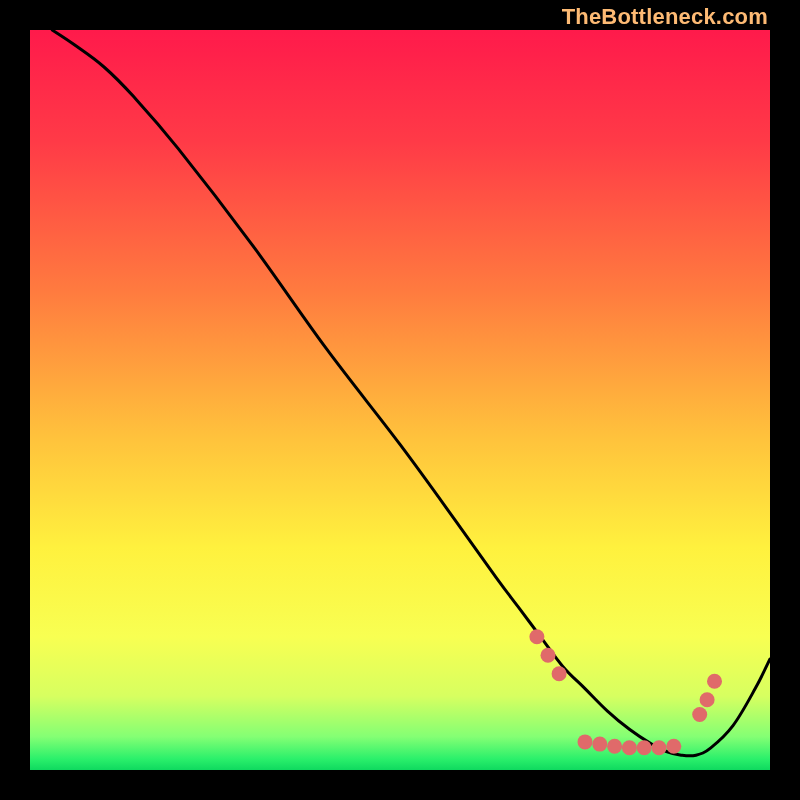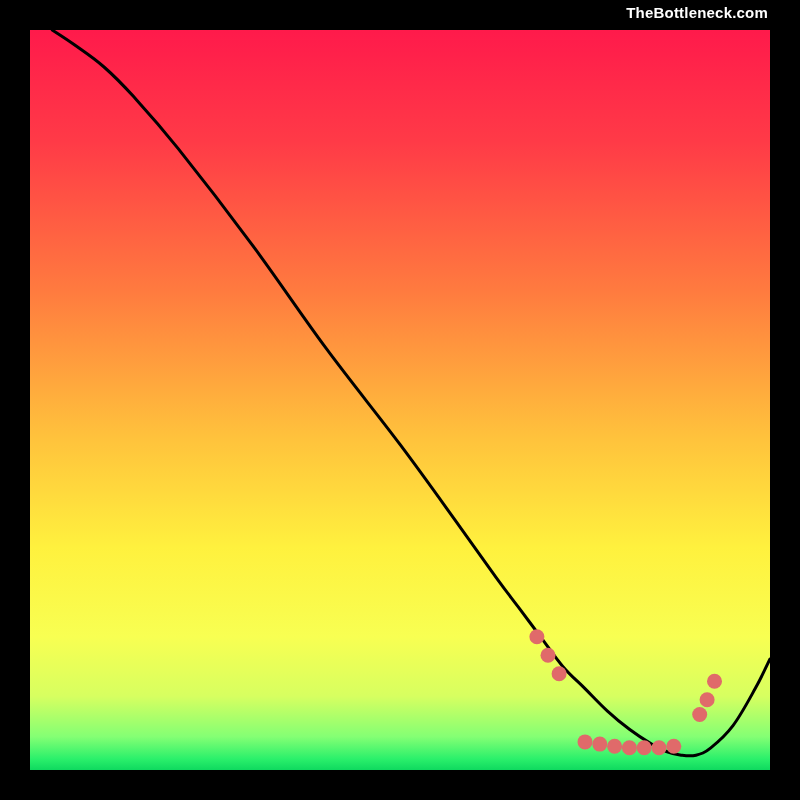--- a/index.html
+++ b/index.html
@@ -23,23 +23,23 @@
     left: 0;
     top: 0;
     width: 740px;
     height: 740px;
   }
   .watermark {
     position: absolute;
     top: 4px;
     right: 32px;
     font-family: Arial, Helvetica, sans-serif;
-    font-size: 15px;
+    font-size: 22px;
     font-weight: 600;
-    color: #ffffff;
+    color: #fdba74;
     letter-spacing: 0.2px;
     user-select: none;
   }
   svg { display: block; }
 </style>
 </head>
 <body>
 
 <div class="watermark">TheBottleneck.com</div>
 

